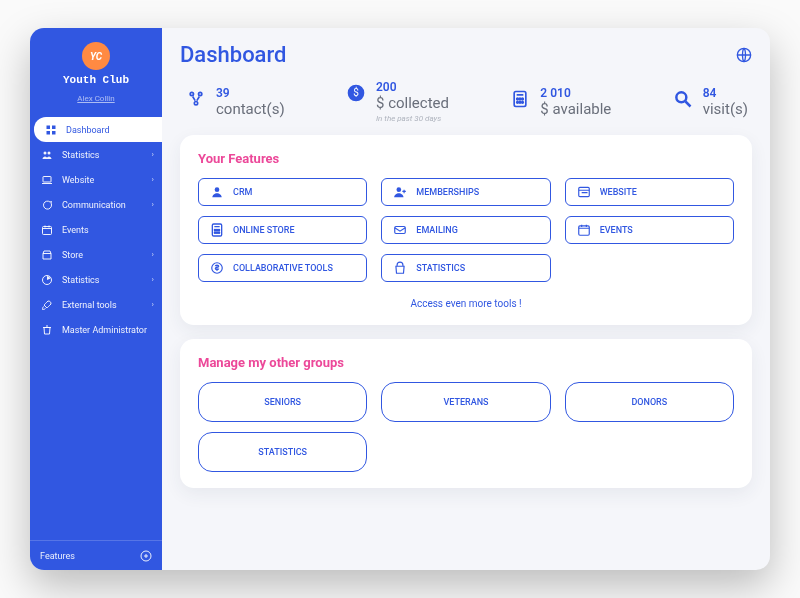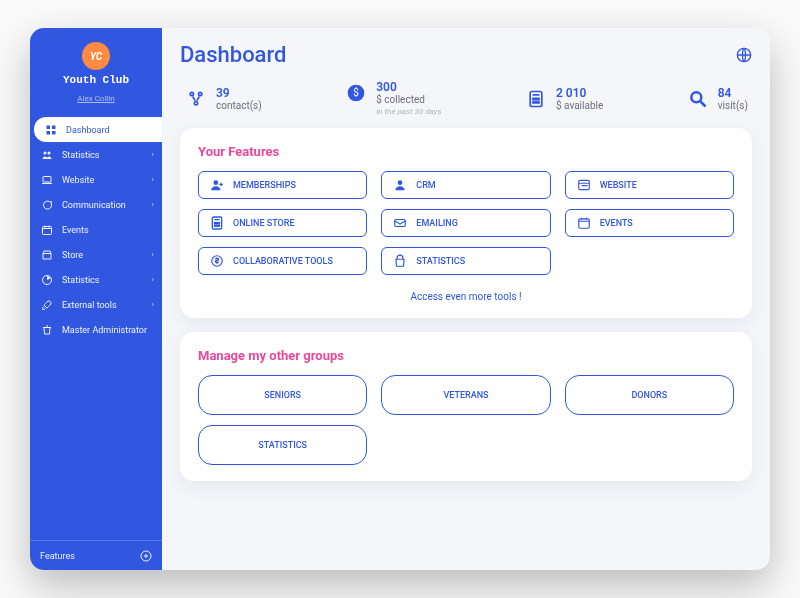--- a/index.html
+++ b/index.html
@@ -53,21 +53,21 @@
 
   .main { flex: 1; padding: 14px 18px 20px 18px; overflow-y: auto; }
   .header-row { display: flex; align-items: center; justify-content: space-between; margin-bottom: 8px; }
   .page-title { color: #3157E1; font-size: 22px; font-weight: 500; }
   .globe { color: #3157E1; font-size: 14px; cursor: pointer; }
 
   .stats-row { display: flex; justify-content: space-between; padding: 6px 4px 12px 4px; font-size: 10px; align-items: center; }
   .stat { display: flex; align-items: flex-start; gap: 8px; }
   .stat-icon { width: 24px; height: 24px; display: flex; align-items: center; justify-content: center; color: #3157E1; font-size: 18px; }
   .stat-num { color: #3157E1; font-weight: 600; font-size: 12px; line-height: 1.1; }
-  .stat-label { color: #6a6f7b; font-size: 10px; }
+  .stat-label { color: #6a6f7b; font-size: 15px; }
   .stat-sub { color: #aeb3bd; font-size: 8px; font-style: italic; margin-top: 2px; }
 
   .card {
     background: #fff; border-radius: 14px;
     box-shadow: 0 6px 18px rgba(40,50,90,0.07);
     padding: 16px 18px; margin-bottom: 14px;
   }
   .card-title { color: #ec4899; font-size: 13px; font-weight: 700; margin-bottom: 12px; }
   .feat-grid { display: grid; grid-template-columns: repeat(3, 1fr); gap: 10px 14px; }
   .feat {
@@ -227,21 +227,21 @@
           </div>
         </div>
         <div class="stat">
           <span class="stat-icon">
             <svg width="20" height="20" viewBox="0 0 24 24" fill="#3157E1">
               <circle cx="12" cy="12" r="10"></circle>
               <text x="12" y="16" text-anchor="middle" font-size="12" fill="#fff">$</text>
             </svg>
           </span>
           <div>
-            <div class="stat-num">300</div>
+            <div class="stat-num">200</div>
             <div class="stat-label">$ collected</div>
             <div class="stat-sub">In the past 30 days</div>
           </div>
         </div>
         <div class="stat">
           <span class="stat-icon">
             <svg width="20" height="20" viewBox="0 0 24 24" fill="none" stroke="#3157E1" stroke-width="2">
               <rect x="5" y="3" width="14" height="18" rx="2"></rect>
               <line x1="8" y1="7" x2="16" y2="7"></line>
               <circle cx="9" cy="12" r="1" fill="#3157E1"></circle>
@@ -270,35 +270,35 @@
           </div>
         </div>
       </div>
 
     <section class="card">
       <div class="card-title">Your Features</div>
       <div class="feat-grid" id="feat-grid">
           <div class="feat">
             <span class="f-icon">
               <svg width="14" height="14" viewBox="0 0 24 24" fill="#3157E1">
+                <circle cx="12" cy="8" r="4"></circle>
+                <path d="M4 21c0-4 4-7 8-7s8 3 8 7"></path>
+              </svg>
+            </span>
+            <span>CRM</span>
+          </div>
+          <div class="feat">
+            <span class="f-icon">
+              <svg width="14" height="14" viewBox="0 0 24 24" fill="#3157E1">
                 <circle cx="10" cy="8" r="4"></circle>
                 <path d="M2 21c0-4 4-7 8-7s8 3 8 7"></path>
                 <path d="M19 8v6M16 11h6" stroke="#3157E1" stroke-width="2"></path>
               </svg>
             </span>
             <span>MEMBERSHIPS</span>
-          </div>
-          <div class="feat">
-            <span class="f-icon">
-              <svg width="14" height="14" viewBox="0 0 24 24" fill="#3157E1">
-                <circle cx="12" cy="8" r="4"></circle>
-                <path d="M4 21c0-4 4-7 8-7s8 3 8 7"></path>
-              </svg>
-            </span>
-            <span>CRM</span>
           </div>
           <div class="feat">
             <span class="f-icon">
               <svg width="14" height="14" viewBox="0 0 24 24" fill="none" stroke="#3157E1" stroke-width="2">
                 <rect x="3" y="4" width="18" height="16" rx="2"></rect>
                 <line x1="3" y1="9" x2="21" y2="9"></line>
                 <line x1="8" y1="13" x2="18" y2="13"></line>
               </svg>
             </span>
             <span>WEBSITE</span>

